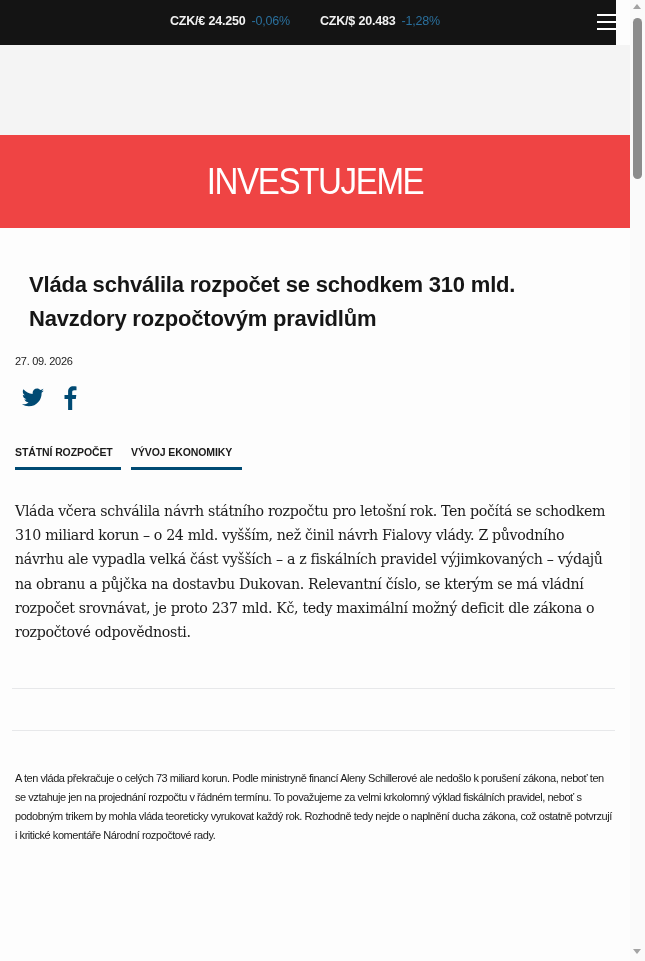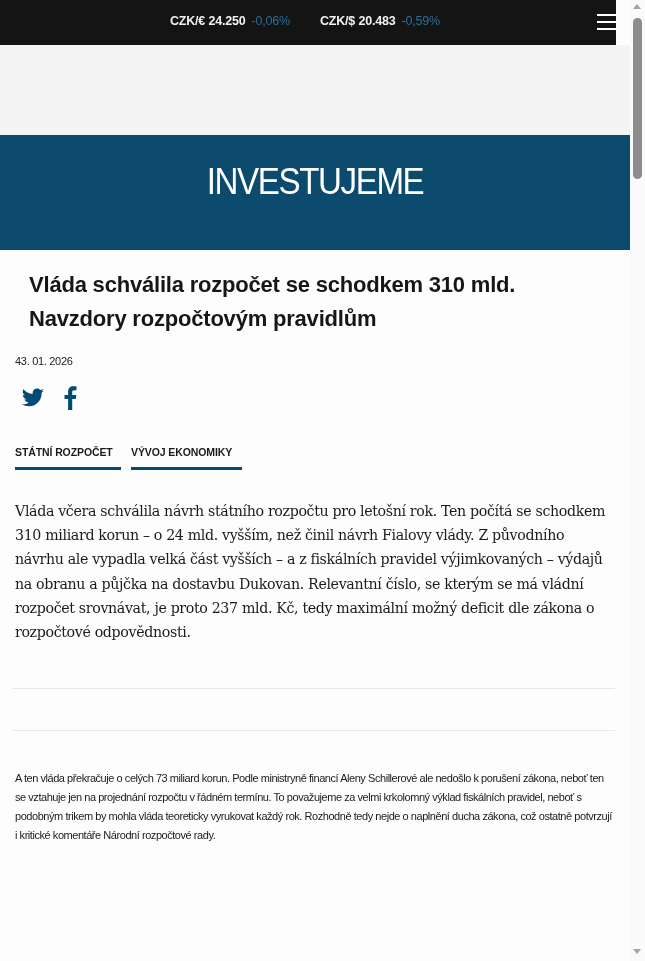--- a/index.html
+++ b/index.html
@@ -17,21 +17,21 @@
   .hamburger { position: absolute; left: 597px; top: 13px; width: 19px; height: 17px; cursor: pointer; }
   .hamburger span { position: absolute; left: 0; width: 19px; height: 2px; background: #fff; }
   .hamburger span:nth-child(1){ top: 1px; }
   .hamburger span:nth-child(2){ top: 8px; }
   .hamburger span:nth-child(3){ top: 15px; }
 
   
   .ad-space { position: absolute; left: 0; top: 45px; width: 630px; height: 90px; background: #f4f4f4; }
 
   
-  .brand { position: absolute; left: 0; top: 135px; width: 630px; height: 115px; background: #0c4a6e; }
+  .brand { position: absolute; left: 0; top: 135px; width: 630px; height: 93px; background: #ef4444; }
   .brand .logo { position: absolute; left: 0; top: 26px; width: 630px; text-align: center; font-family: "Liberation Sans", sans-serif; font-size: 36px; font-weight: normal; color: #fff; letter-spacing: -1.5px; transform: scaleX(0.92); transform-origin: 315px 0; }
 
   
   .title { position: absolute; left: 29px; top: 268px; width: 580px; font-family: "Liberation Sans", sans-serif; font-size: 22px; line-height: 34px; color: #161616; letter-spacing: -0.2px; }
   .date { position: absolute; left: 15px; top: 355px; font-family: "Liberation Sans", sans-serif; font-size: 11px; color: #222; letter-spacing: -0.3px; }
 
   .share { position: absolute; top: 386px; height: 26px; cursor: pointer; }
   .share.tw { left: 21px; width: 24px; }
   .share.fb { left: 62px; width: 16px; }
 
@@ -56,37 +56,37 @@
 </head>
 <body>
 
 <div class="page">
 
   <div class="ticker">
     <div class="rate r1">
       <span>CZK/€ 24.250</span><span class="chg">-0,06%</span>
     </div>
     <div class="rate r2">
-      <span>CZK/$ 20.483</span><span class="chg">-0,59%</span>
+      <span>CZK/$ 20.483</span><span class="chg">-1,28%</span>
     </div>
     <div class="hamburger">
       <span></span>
       <span></span>
       <span></span>
     </div>
   </div>
 
   <div class="ad-space"></div>
 
   <div class="brand">
     <div class="logo">INVESTUJEME</div>
   </div>
 
   <h1 class="title">Vláda schválila rozpočet se schodkem 310 mld. Navzdory rozpočtovým pravidlům</h1>
-  <div class="date">43. 01. 2026</div>
+  <div class="date">27. 09. 2026</div>
 
   <div class="share tw">
     <svg width="24" height="24" viewBox="0 0 24 24">
       <path fill="#004a73" d="M23 4.6c-.8.4-1.7.6-2.6.7.9-.6 1.6-1.4 2-2.5-.9.5-1.9.9-2.9 1.1C18.6 3 17.4 2.4 16.1 2.4c-2.5 0-4.5 2-4.5 4.5 0 .4 0 .7.1 1-3.7-.2-7.1-2-9.3-4.7-.4.7-.6 1.4-.6 2.3 0 1.6.8 2.9 2 3.8-.7 0-1.4-.2-2-.6v.1c0 2.2 1.6 4 3.6 4.4-.4.1-.8.2-1.2.2-.3 0-.6 0-.8-.1.6 1.8 2.2 3.1 4.2 3.1-1.5 1.2-3.5 1.9-5.6 1.9-.4 0-.7 0-1.1-.1 2 1.3 4.4 2 6.9 2 8.3 0 12.8-6.9 12.8-12.8v-.6c.9-.6 1.6-1.4 2.2-2.2z"></path>
     </svg>
   </div>
   <div class="share fb">
     <svg width="16" height="24" viewBox="0 0 16 24">
       <path fill="#004a73" d="M10.2 24V13.1h3.6l.5-4.2h-4.1V6.2c0-1.2.3-2 2.1-2h2.2V.4C14.1.3 12.8.2 11.3.2 8.2.2 6.1 2.1 6.1 5.6v3.3H2.5v4.2h3.6V24h4.1z"></path>
     </svg>

